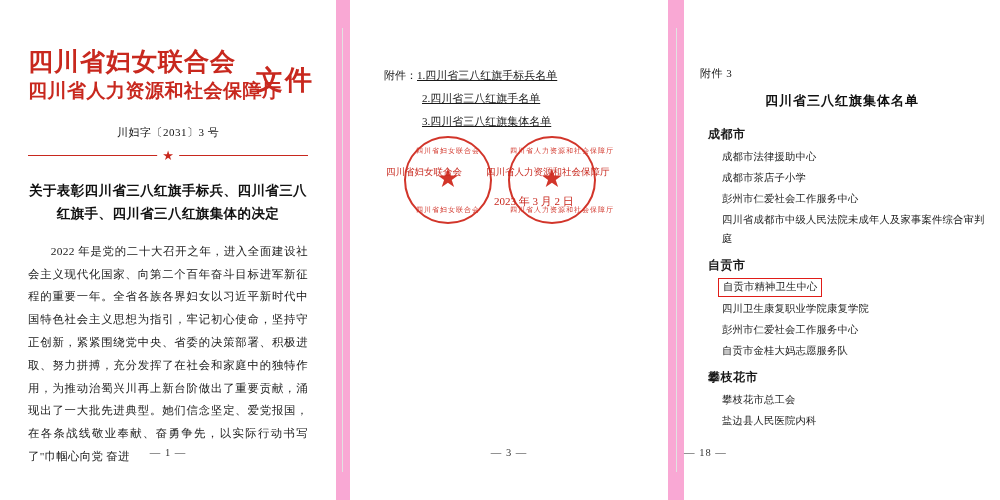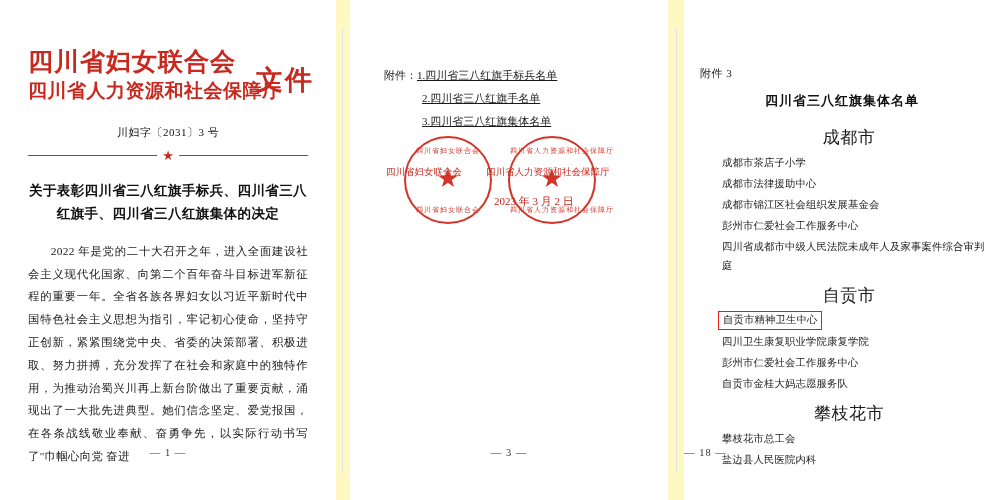--- a/index.html
+++ b/index.html
@@ -11,21 +11,21 @@
     width: 1000px;
     height: 500px;
     font-family: "Liberation Serif", "DejaVu Serif", serif;
     color: #222;
     overflow: hidden;
   }
   .scan {
     position: relative;
     width: 808px;
     height: 500px;
-    background: #fef9c3;
+    background: #f9a8d4;
   }
 
   
   .page1 {
     position: absolute;
     left: 0;
     top: 0;
     width: 336px;
     height: 500px;
     background: #ffffff;
@@ -251,25 +251,24 @@
   }
   .p3-list {
     position: absolute;
     left: 16px;
     top: 126px;
     right: 10px;
     font-size: 10.3px;
     color: #1a1a1a;
   }
   .city {
-    font-weight: normal;
-    font-size: 17px;
+    font-weight: bold;
+    font-size: 12px;
     margin: 9px 0 4px 8px;
     letter-spacing: 0.5px;
-    text-align: center;
   }
   .city.first { margin-top: 0; }
   .entry {
     margin: 0 0 2px 22px;
     line-height: 1.85;
     letter-spacing: 0.2px;
   }
   .entry.highlighted {
     display: inline-block;
     border: 1.6px solid #e01d18;
@@ -344,23 +343,22 @@
 
     <div class="p2-footer">— 3 —</div>
   </div>
 
   <div class="page3">
     <div class="p3-attach">附件 3</div>
     <div class="p3-title">四川省三八红旗集体名单</div>
 
     <div class="p3-list">
       <div class="city first">成都市</div>
+      <div class="entry">成都市法律援助中心</div>
       <div class="entry">成都市茶店子小学</div>
-      <div class="entry">成都市法律援助中心</div>
-      <div class="entry">成都市锦江区社会组织发展基金会</div>
       <div class="entry">彭州市仁爱社会工作服务中心</div>
       <div class="entry">四川省成都市中级人民法院未成年人及家事案件综合审判庭</div>
 
       <div class="city">自贡市</div>
       <div class="entry highlighted">自贡市精神卫生中心</div>
       <div class="entry">四川卫生康复职业学院康复学院</div>
       <div class="entry">彭州市仁爱社会工作服务中心</div>
       <div class="entry">自贡市金桂大妈志愿服务队</div>
 
       <div class="city">攀枝花市</div>

